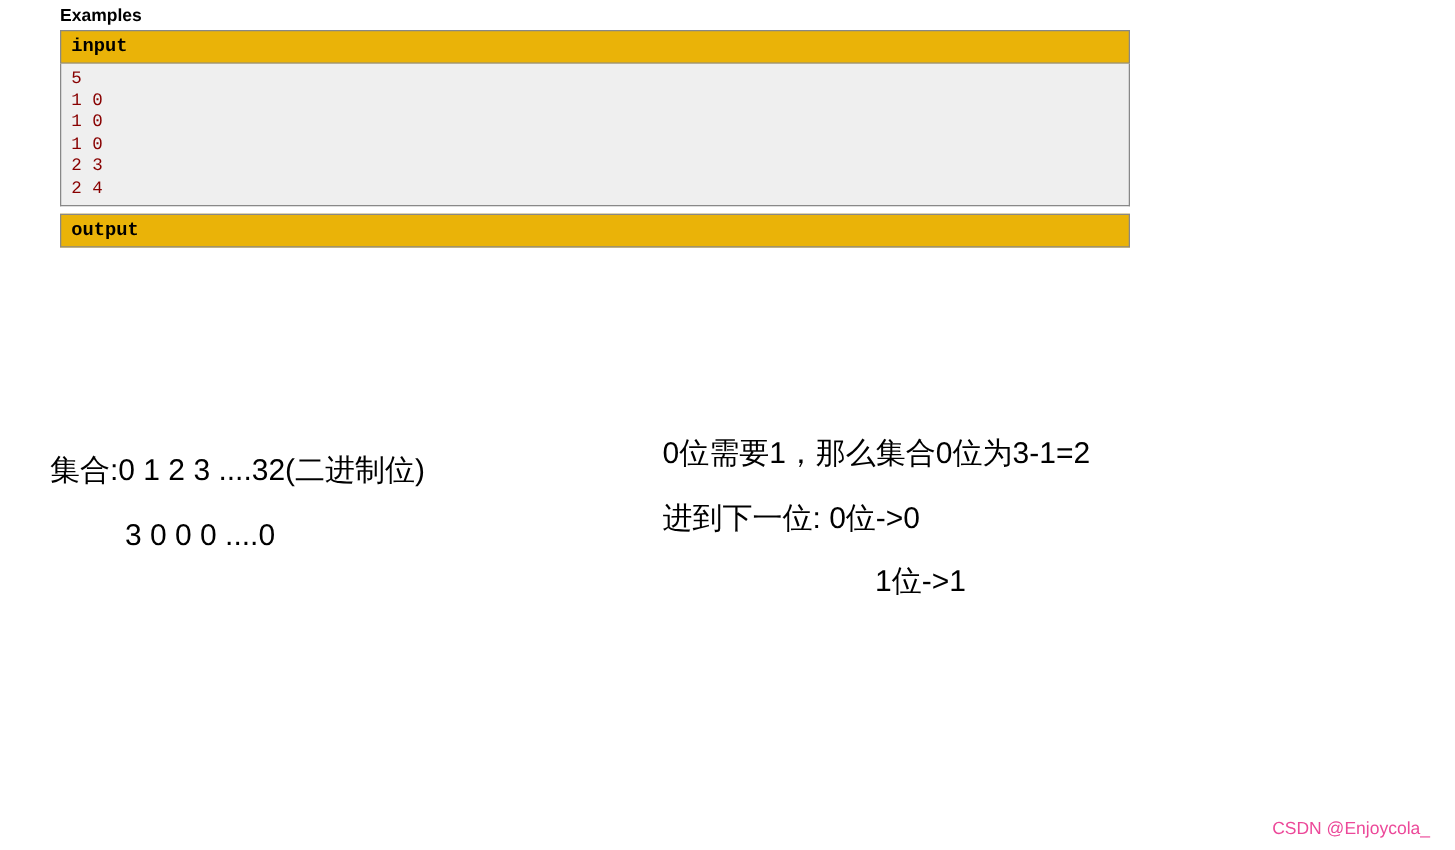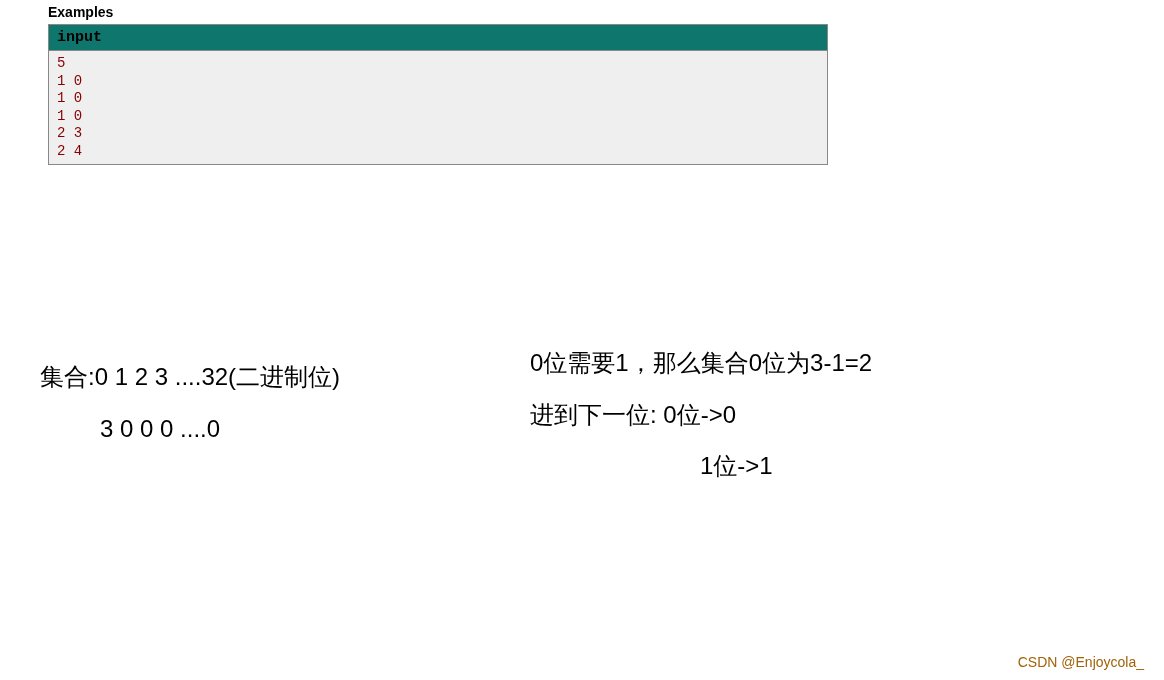--- a/index.html
+++ b/index.html
@@ -7,32 +7,32 @@
     padding: 0;
     font-family: Arial, sans-serif;
     background: #ffffff;
     width: 1164px;
     height: 680px;
     position: relative;
   }
   .examples-container {
     margin-left: 48px;
     margin-top: 4px;
-    width: 780px;
+    width: 856px;
   }
   .examples-title {
     font-family: Verdana, Arial, sans-serif;
     font-size: 14px;
     font-weight: bold;
     color: #000;
     margin-bottom: 4px;
   }
   .block-header {
     border: 1px solid #888;
-    background: #0f766e;
+    background: #eab308;
     padding: 4px 8px;
     font-family: Consolas, "Courier New", monospace;
     font-size: 15px;
     font-weight: bold;
     color: #000;
   }
   .block-body {
     border: 1px solid #888;
     border-top: none;
     background: #efefef;
@@ -72,37 +72,38 @@
     line-height: 1.4;
   }
   .indent1 { padding-left: 60px; }
   .indent2 { padding-left: 170px; }
   .spacer { height: 30px; }
   .watermark {
     position: absolute;
     right: 20px;
     bottom: 10px;
     font-size: 14px;
-    color: #a16207;
+    color: #ec4899;
     font-family: Arial, sans-serif;
   }
 </style>
 </head>
 <body>
 
 <div class="examples-container">
   <div class="examples-title">Examples</div>
   <div class="block-header">input</div>
   <div class="block-body">5
 1 0
 1 0
 1 0
 2 3
 2 4</div>
   <div class="gap"></div>
+  <div class="block-header">output</div>
 </div>
 
 <div class="notes">
   <div class="left-col">
     <div class="note-line">集合:0 1 2 3 ....32(二进制位)</div>
     <div class="note-line indent1">3 0 0 0 ....0</div>
     <div class="spacer"></div>
   </div>
   <div class="right-col">
     <div class="note-line">0位需要1，那么集合0位为3-1=2</div>

